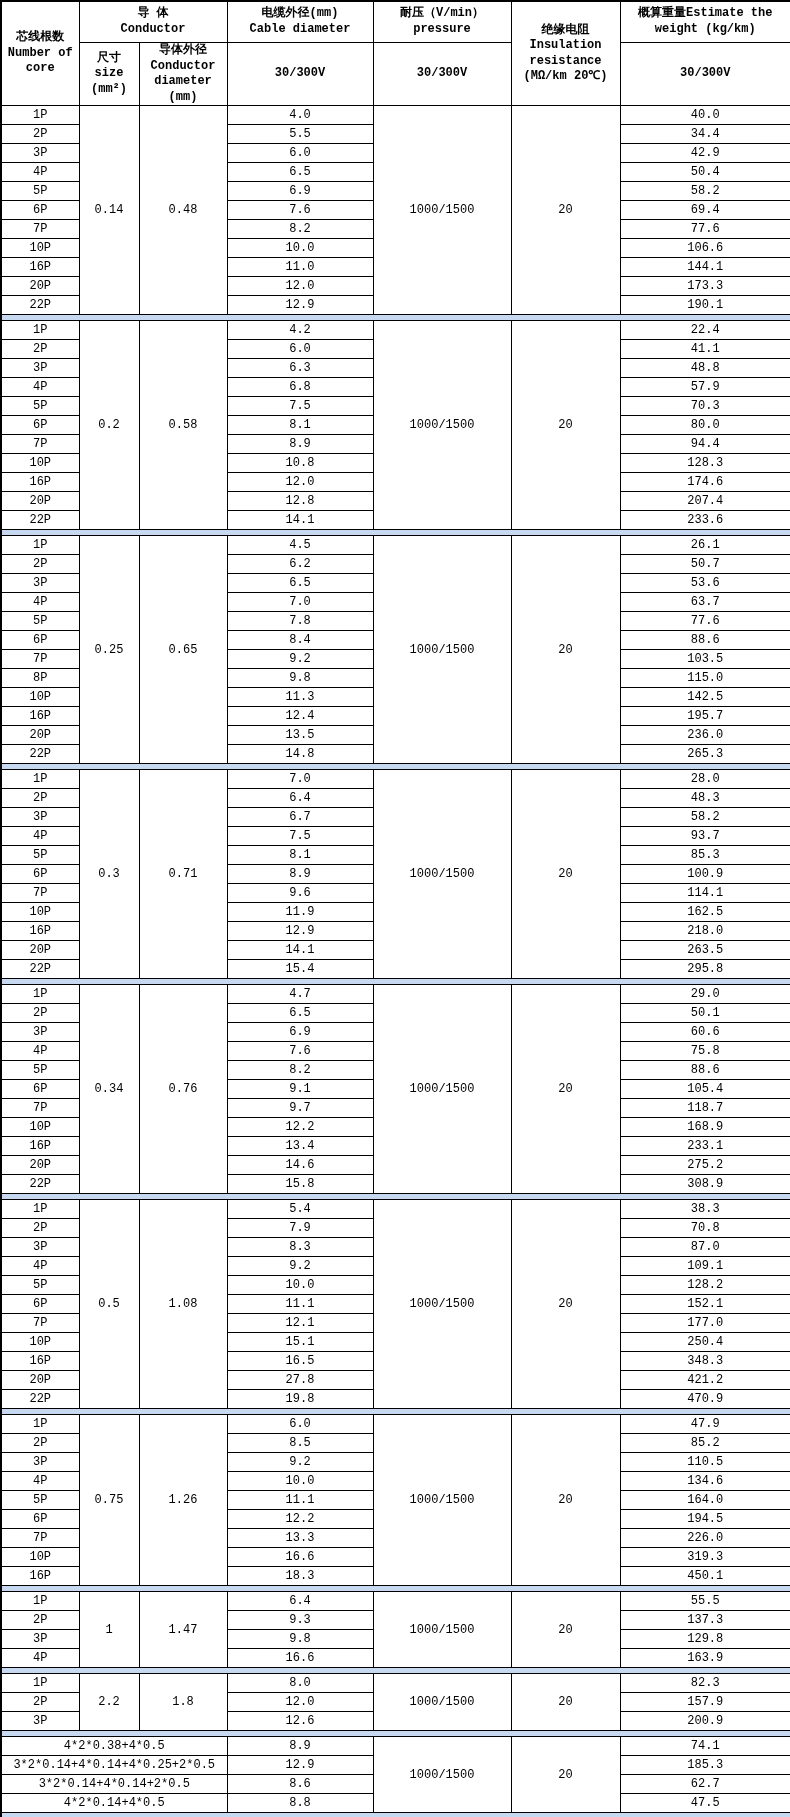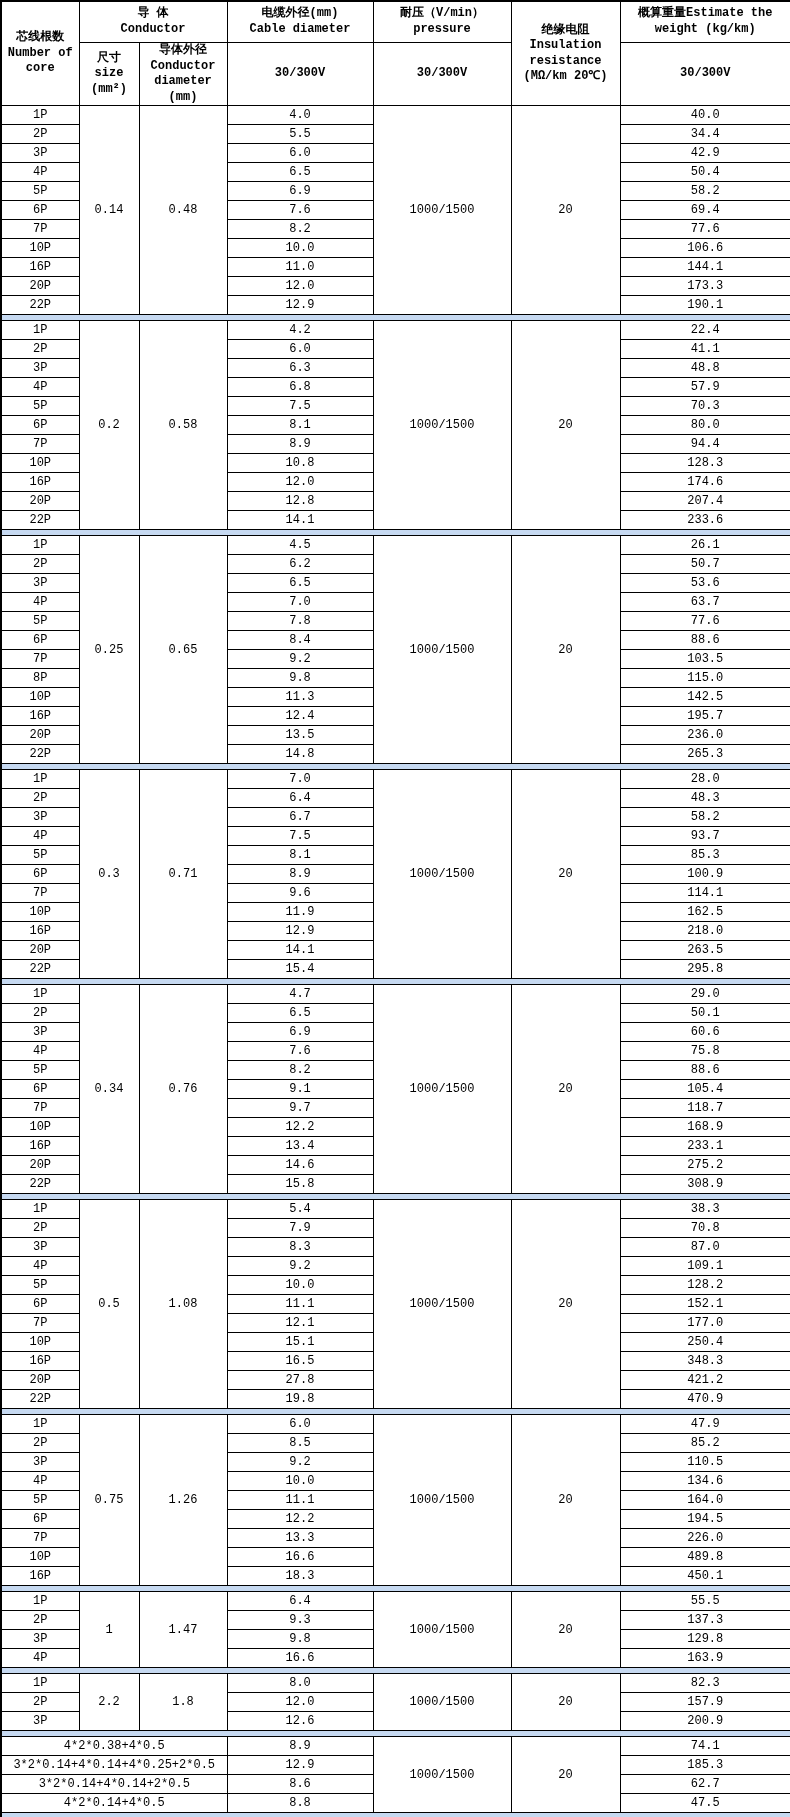--- a/index.html
+++ b/index.html
@@ -508,21 +508,21 @@
           <td>194.5</td>
         </tr>
         <tr>
           <td>7P</td>
           <td>13.3</td>
           <td>226.0</td>
         </tr>
         <tr>
           <td>10P</td>
           <td>16.6</td>
-          <td>489.8</td>
+          <td>319.3</td>
         </tr>
         <tr>
           <td>16P</td>
           <td>18.3</td>
           <td>450.1</td>
         </tr>
         <tr class="sep">
           <td colspan="7" style="background: rgb(198, 217, 241);"></td>
         </tr>
         <tr>

